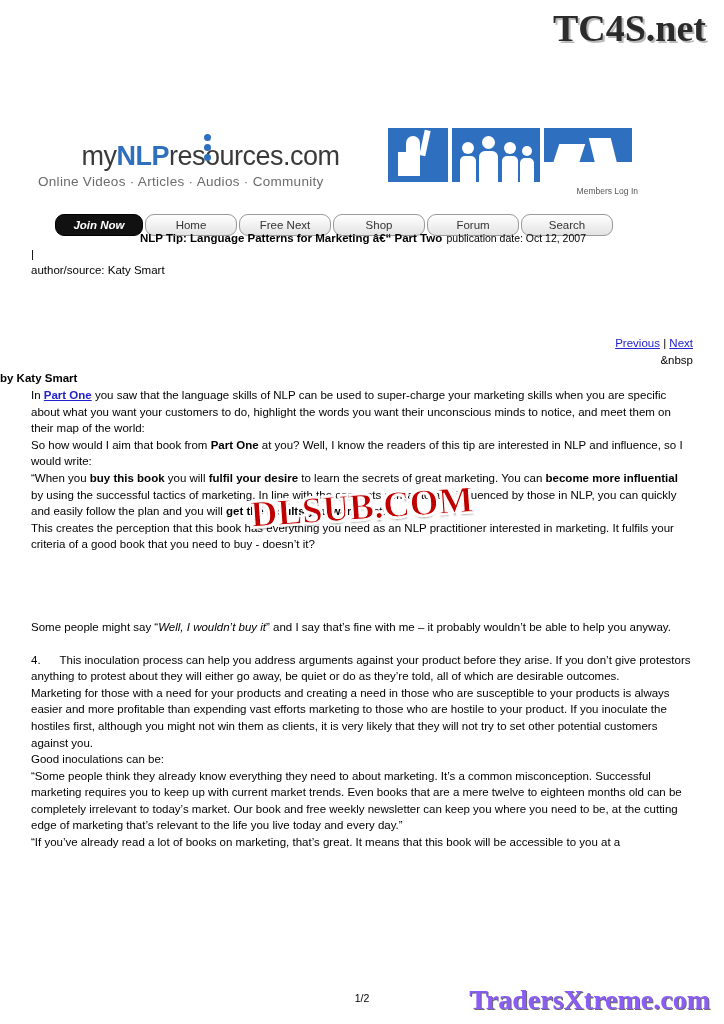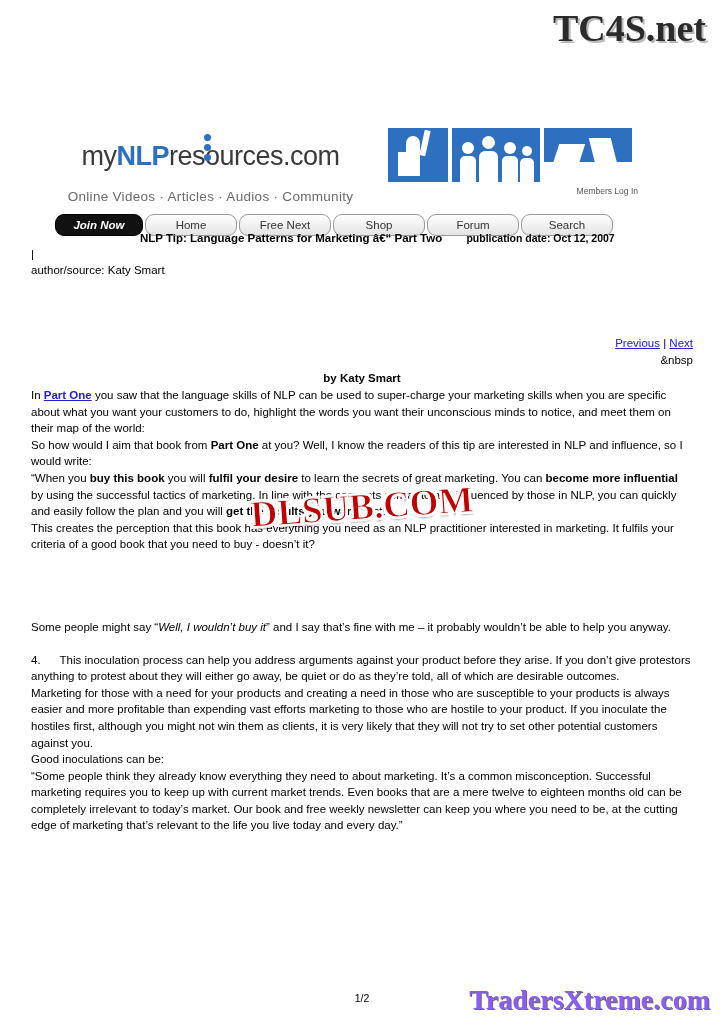--- a/index.html
+++ b/index.html
@@ -75,22 +75,21 @@
     font-weight: 500;
   }
   .logo-text b {
     color: #2f6fc0;
     font-weight: bold;
   }
   .logo-sub {
     font-size: 13.5px;
     color: #6b6b6b;
     letter-spacing: 0.3px;
-    margin-top: 17px;
-    text-align: center;
+    margin-top: 2px;
   }
 
   .banner-images {
     position: absolute;
     left: 350px;
     top: 0px;
     display: flex;
     gap: 4px;
   }
   .banner-img {
@@ -146,23 +145,23 @@
   
   .article-head {
     position: absolute;
     top: 232px;
     left: 140px;
     width: 560px;
     font-size: 11.5px;
     font-weight: bold;
   }
   .pubdate {
-    font-weight: bold;
+    font-weight: normal;
     font-size: 10.5px;
-    margin-left: 21px;
+    margin-left: 1px;
   }
   .pipe-row {
     position: absolute;
     top: 248px;
     left: 31px;
     font-size: 11.5px;
   }
   .author-row {
     position: absolute;
     top: 264px;
@@ -189,21 +188,20 @@
     font-size: 11.5px;
     color: #000;
   }
 
   
   .byline {
     position: absolute;
     top: 372px;
     left: 0;
     width: 724px;
-    text-align: center;
     font-size: 11.5px;
     font-weight: bold;
   }
   .body {
     position: absolute;
     top: 387px;
     left: 31px;
     width: 662px;
     font-size: 11.5px;
     line-height: 16.6px;
@@ -349,20 +347,21 @@
   <div class="gap-sm"></div>
 
   <p><span>Some people might say “</span><i>Well, I wouldn’t buy it</i><span>” and I say that’s fine with me – it probably wouldn’t be able to help you anyway.</span></p>
 
   <div class="gap-sm"></div>
 
   <p class="indent-num">4.&nbsp;&nbsp;&nbsp;&nbsp;&nbsp; This inoculation process can help you address arguments against your product before they arise. If you don’t give protestors anything to protest about they will either go away, be quiet or do as they’re told, all of which are desirable outcomes.</p>
   <p>Marketing for those with a need for your products and creating a need in those who are susceptible to your products is always easier and more profitable than expending vast efforts marketing to those who are hostile to your product. If you inoculate the hostiles first, although you might not win them as clients, it is very likely that they will not try to set other potential customers against you.</p>
   <p>Good inoculations can be:</p>
   <p>“Some people think they already know everything they need to about marketing. It’s a common misconception. Successful marketing requires you to keep up with current market trends. Even books that are a mere twelve to eighteen months old can be completely irrelevant to today’s market. Our book and free weekly newsletter can keep you where you need to be, at the cutting edge of marketing that’s relevant to the life you live today and every day.”</p>
+  <p>“If you’ve already read a lot of books on marketing, that’s great. It means that this book will be accessible to you at a</p>
 </div>
 
 <div class="dlsub">
   <div class="dlsub-text">DLSUB.COM</div>
 </div>
 
 <div class="page-num">1/2</div>
 <div class="tx-watermark">TradersXtreme.com</div>
 
 </body></html>

